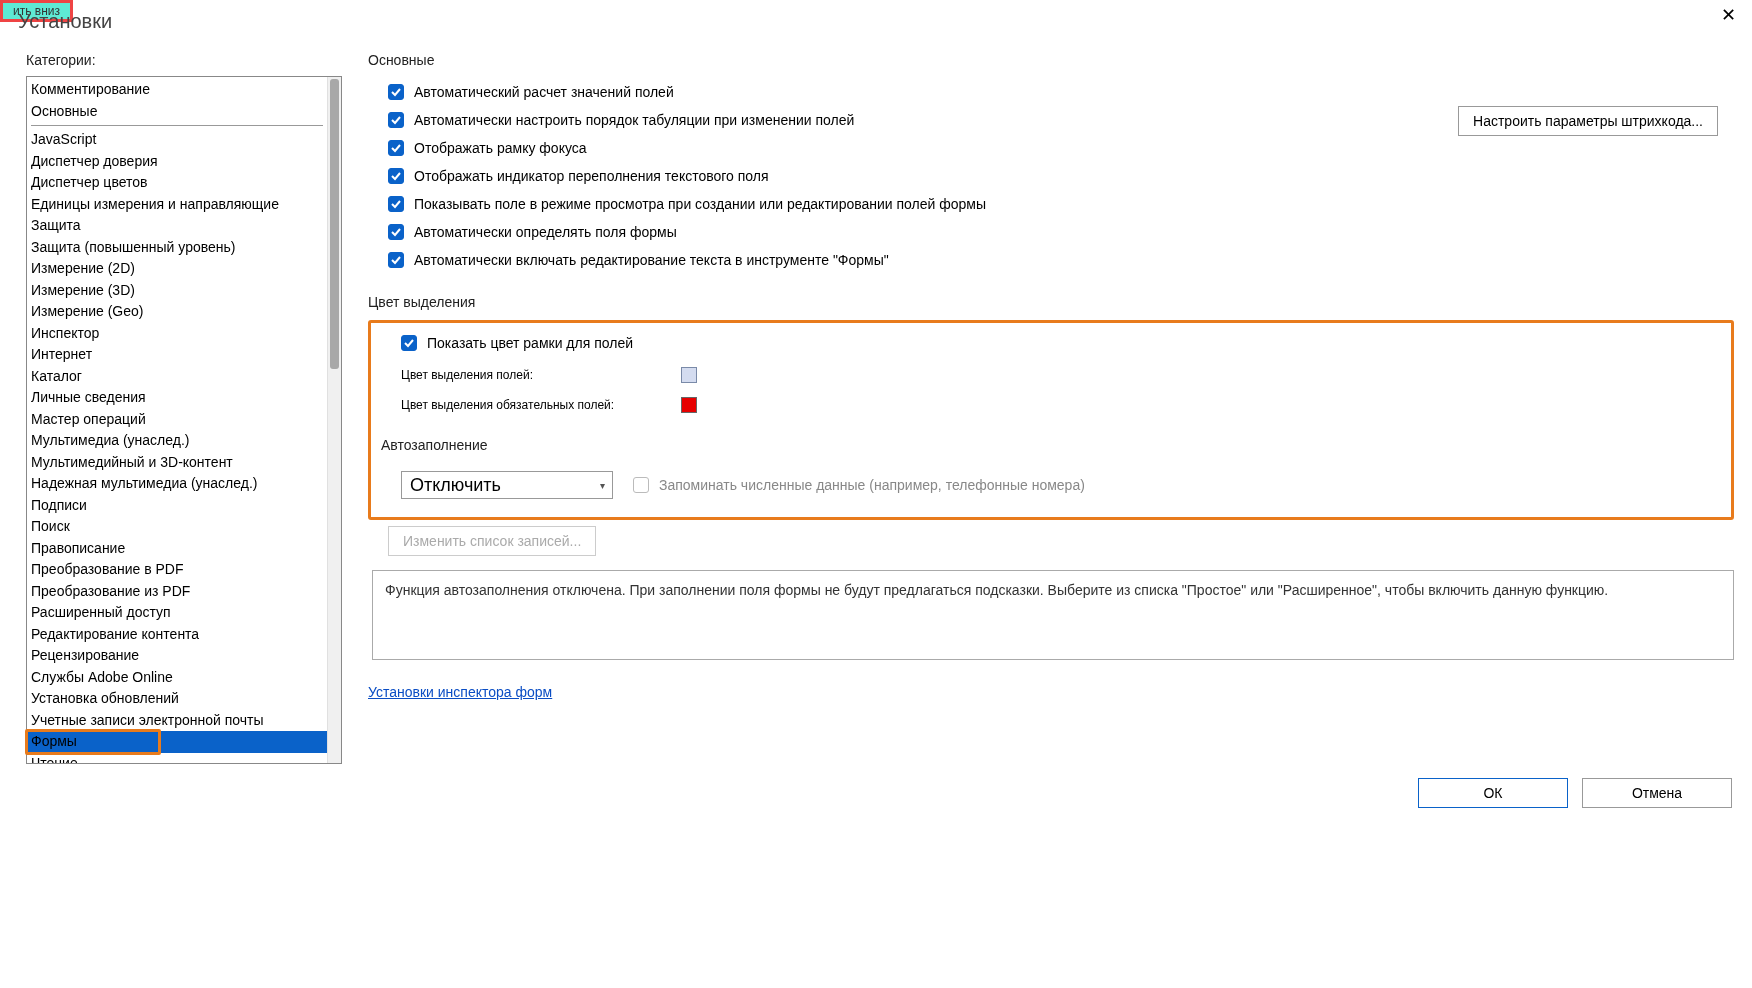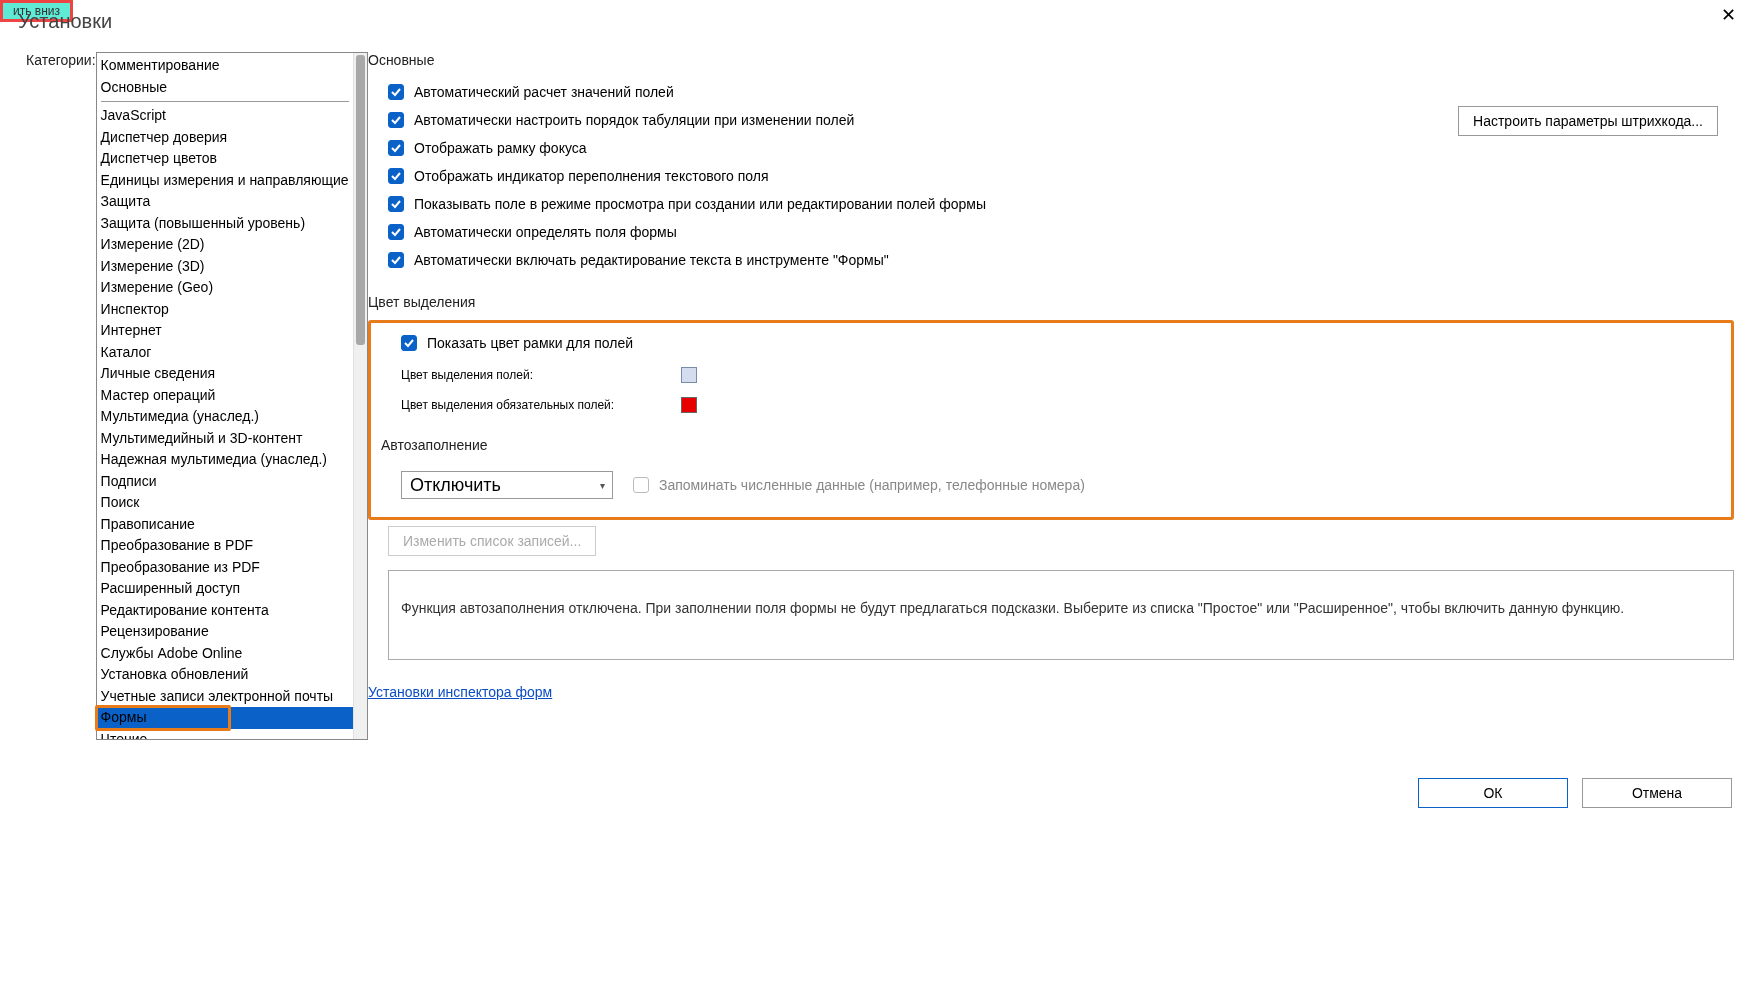--- a/index.html
+++ b/index.html
@@ -38,21 +38,21 @@
   padding: 2px 8px;
 }
 .dialog-body {
   display: flex;
   padding: 24px 18px 8px 26px;
   height: 740px;
 }
 .left-col {
   width: 316px;
   display: flex;
-  flex-direction: row;
+  flex-direction: column;
 }
 .left-col .heading {
   font-size: 14px;
   margin-bottom: 8px;
   color: #222;
 }
 .cat-frame {
   border: 1px solid #888;
   height: 688px;
   position: relative;
@@ -191,23 +191,23 @@
   right: 8px; top: 50%;
   transform: translateY(-50%);
   pointer-events: none;
   font-size: 10px;
   color: #555;
 }
 .edit-entries-row {
   padding: 6px 0 6px 20px;
 }
 .info-box {
-  margin: 8px 0 4px 20px;
+  margin: 8px 0 4px 4px;
   border: 1px solid #aaa;
-  padding: 28px 12px;
+  padding: 10px 12px;
   font-size: 14px;
   height: 90px;
   color: #333;
   line-height: 1.4;
 }
 .link {
   color: #0a4dc4;
   text-decoration: underline;
   cursor: pointer;
   font-size: 14px;

